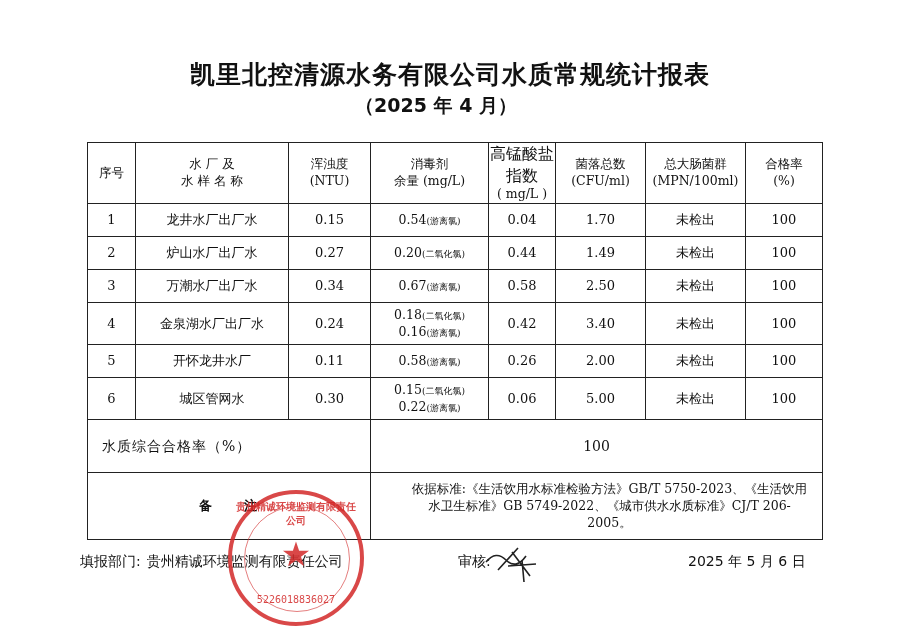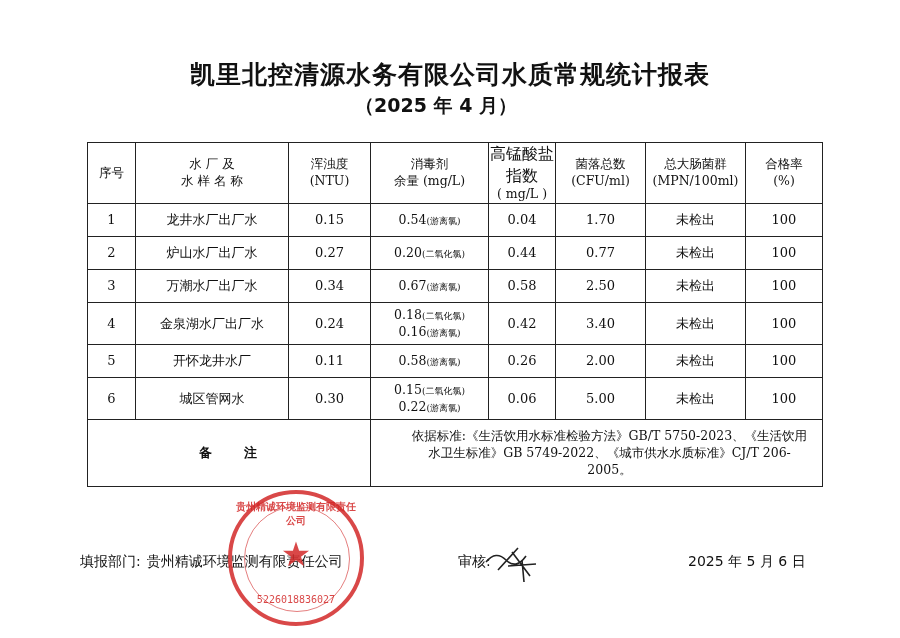--- a/index.html
+++ b/index.html
@@ -113,21 +113,21 @@
     <td>1.70</td>
     <td>未检出</td>
     <td>100</td>
   </tr>
   <tr class="r2">
     <td>2</td>
     <td>炉山水厂出厂水</td>
     <td>0.27</td>
     <td class="dis"><span>0.20</span><span class="tag">(二氧化氯)</span></td>
     <td>0.44</td>
-    <td>0.77</td>
+    <td>1.49</td>
     <td>未检出</td>
     <td>100</td>
   </tr>
   <tr class="r3">
     <td>3</td>
     <td>万潮水厂出厂水</td>
     <td>0.34</td>
     <td class="dis"><span>0.67</span><span class="tag">(游离氯)</span></td>
     <td>0.58</td>
     <td>2.50</td>
@@ -164,20 +164,24 @@
     <td class="dis">
       <div><span>0.15</span><span class="tag">(二氧化氯)</span></div>
       <div><span>0.22</span><span class="tag">(游离氯)</span></div>
     </td>
     <td>0.06</td>
     <td>5.00</td>
     <td>未检出</td>
     <td>100</td>
   </tr>
 
+  <tr class="rsum">
+    <td colspan="3" class="sum-label">水质综合合格率（%）</td>
+    <td colspan="5" style="font-size:14px">100</td>
+  </tr>
   <tr class="rnote">
     <td colspan="3" style="font-size:13px;font-weight:bold;letter-spacing:2px">备　　注</td>
     <td colspan="5" class="note-text">依据标准:《生活饮用水标准检验方法》GB/T 5750-2023、《生活饮用水卫生标准》GB 5749-2022、《城市供水水质标准》CJ/T 206-2005。</td>
   </tr>
 </tbody>
   </table>
 
 <div class="footer" style="left:80px">
   <span>填报部门:</span><span style="margin-left:6px">贵州精诚环境监测有限责任公司</span>
 </div>

